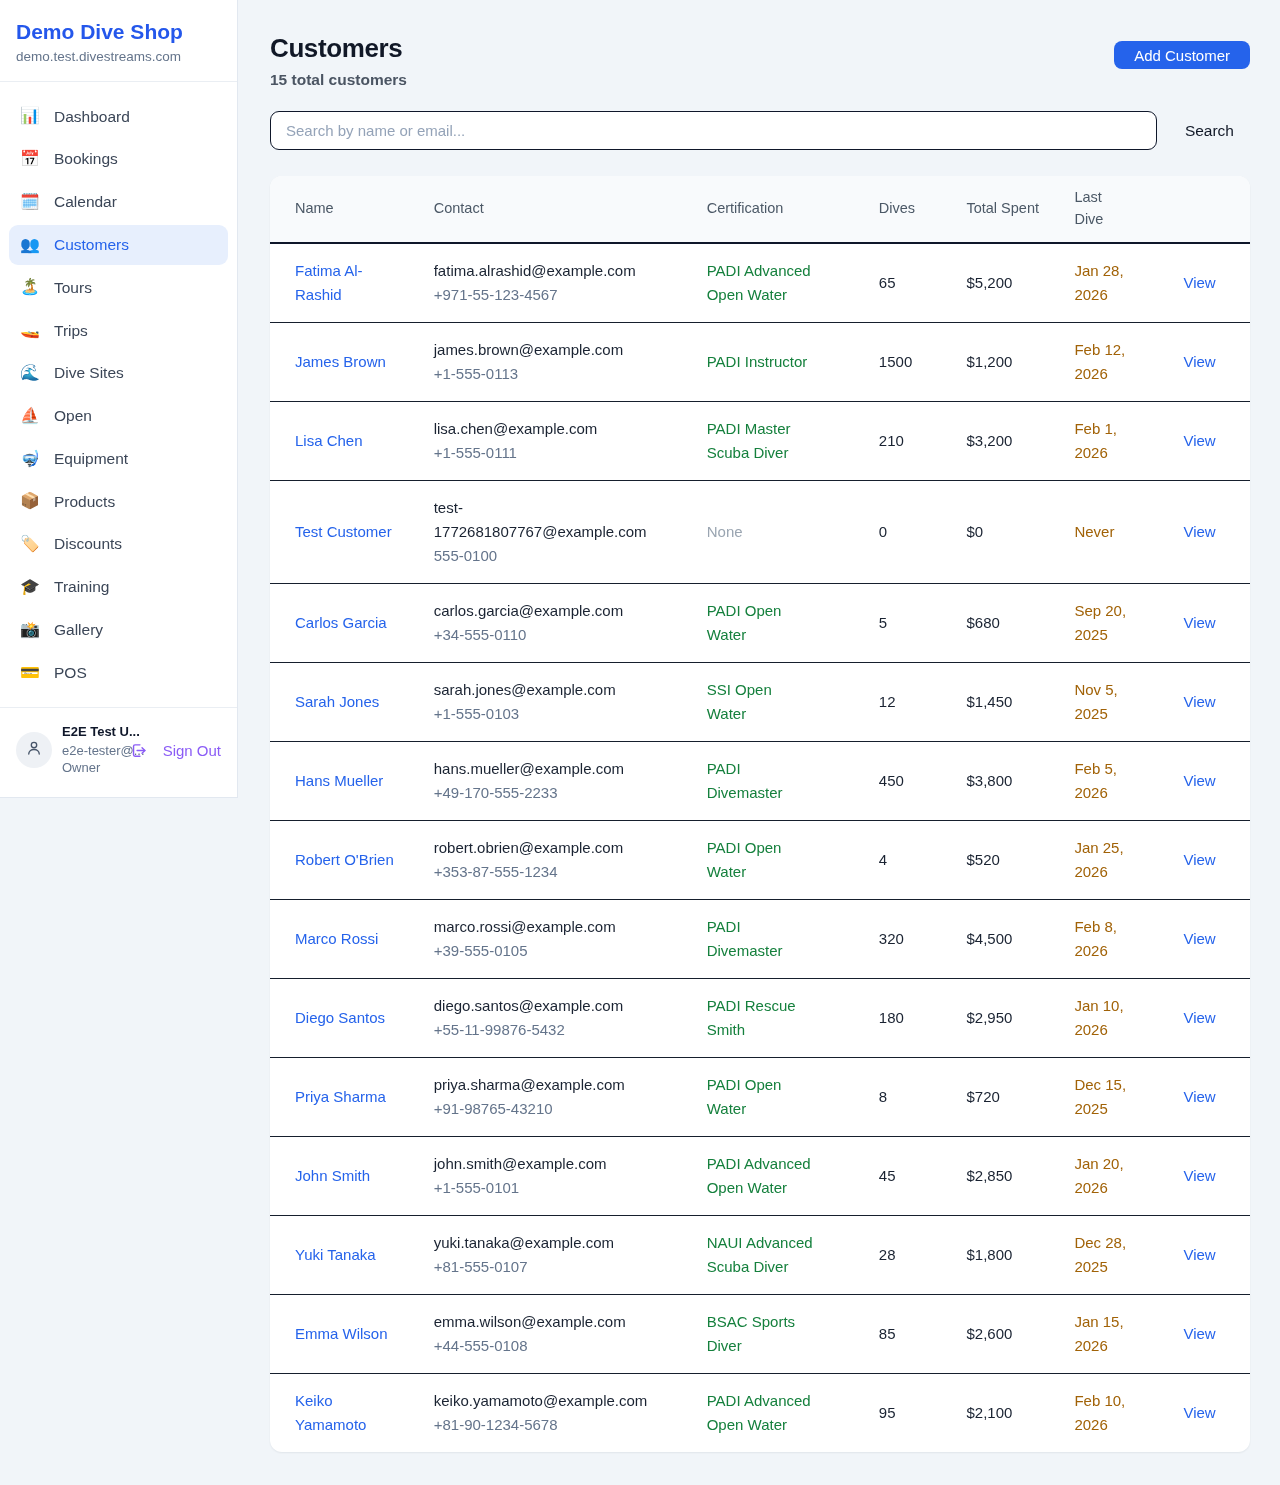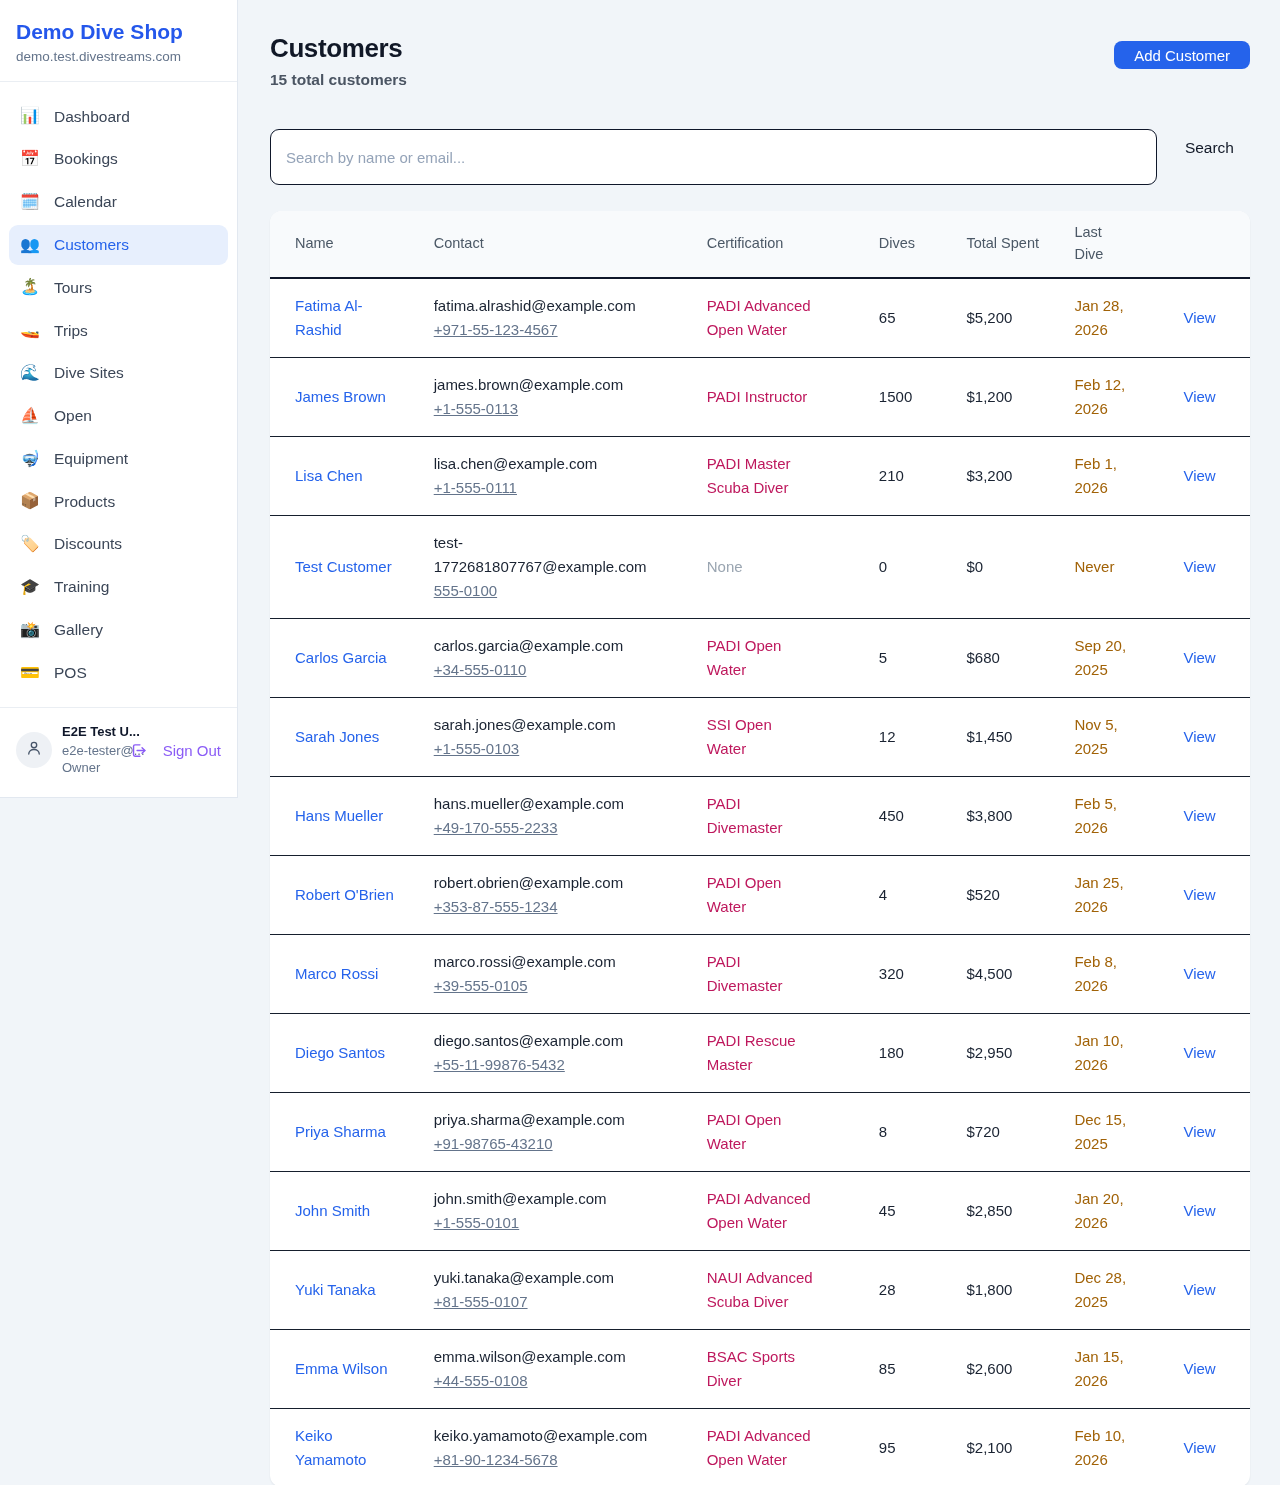--- a/index.html
+++ b/index.html
@@ -58,23 +58,23 @@
   .main-header { display: flex; justify-content: space-between; align-items: flex-start; }
   .page-title { font-size: 26px; font-weight: bold; margin: 9px 0 7px; letter-spacing: -0.4px; color: #111827; }
   .page-subtitle { color: #4b5563; font-size: 15.5px; font-weight: bold; }
   .add-btn {
     background: #2563eb; color: #fff; border: none; border-radius: 8px;
     padding: 0 20px; height: 28px; font-size: 15px; font-weight: 500;
     font-family: inherit; cursor: pointer; margin-top: 17px;
   }
   .search-row { display: flex; align-items: center; gap: 12px; margin-top: 22px; }
   .search-input {
-    flex: 1; height: 56px; background: #fff;
+    flex: 1; height: 39px; background: #fff;
     border: 1px solid #0f172a; border-radius: 9px;
-    padding: 0 15px; font-size: 15px; font-family: inherit; color: #0f172a; margin-top: 18px;
+    padding: 0 15px; font-size: 15px; font-family: inherit; color: #0f172a;
   }
   .search-input::placeholder { color: #94a3b8; }
   .search-btn {
     background: none; border: none; font-family: inherit;
     font-size: 15.5px; color: #111827; padding: 8px 16px; cursor: pointer;
   }
 
   
   .card {
     margin-top: 26px; background: #fff; border-radius: 12px;
@@ -88,22 +88,22 @@
     border-bottom: 2px solid #0f172a;
   }
   tbody tr:not(:last-child) { border-bottom: 1px solid #161f2d; }
   td { padding: 15px 16px; vertical-align: middle; line-height: 1.6; }
   th.col-name, td.col-name { padding-left: 25px; }
   td.col-contact, th.col-contact { padding-right: 46px; }
   td.col-cert, th.col-cert { padding-right: 48px; }
   td.col-last, th.col-last { padding-right: 35px; }
   .name-link { color: #2563eb; font-weight: 500; text-decoration: none; cursor: pointer; }
   .cell-email { color: #1a2332; }
-  .cell-phone { color: #64748b; text-decoration: underline; }
-  .cell-cert { color: #be185d; }
+  .cell-phone { color: #64748b; }
+  .cell-cert { color: #15803d; }
   .cell-cert.muted { color: #9aa5b1; }
   .cell-dives, .cell-spent { color: #1a2332; }
   td.col-last { color: #a16207; }
   .view-link { color: #2563eb; text-decoration: none; cursor: pointer; }
 </style>
 </head>
 <body>
 
 <div class="app">
 
@@ -343,21 +343,21 @@
               <td><span class="cell-spent">$4,500</span></td>
               <td class="col-last">Feb 8, 2026</td>
               <td><a class="view-link">View</a></td>
             </tr>
             <tr>
               <td class="col-name"><a class="name-link">Diego Santos</a></td>
               <td class="col-contact">
                 <div class="cell-email">diego.santos@example.com</div>
                 <div class="cell-phone">+55-11-99876-5432</div>
               </td>
-              <td class="col-cert"><span class="cell-cert">PADI Rescue Master</span></td>
+              <td class="col-cert"><span class="cell-cert">PADI Rescue Smith</span></td>
               <td><span class="cell-dives">180</span></td>
               <td><span class="cell-spent">$2,950</span></td>
               <td class="col-last">Jan 10, 2026</td>
               <td><a class="view-link">View</a></td>
             </tr>
             <tr>
               <td class="col-name"><a class="name-link">Priya Sharma</a></td>
               <td class="col-contact">
                 <div class="cell-email">priya.sharma@example.com</div>
                 <div class="cell-phone">+91-98765-43210</div>

